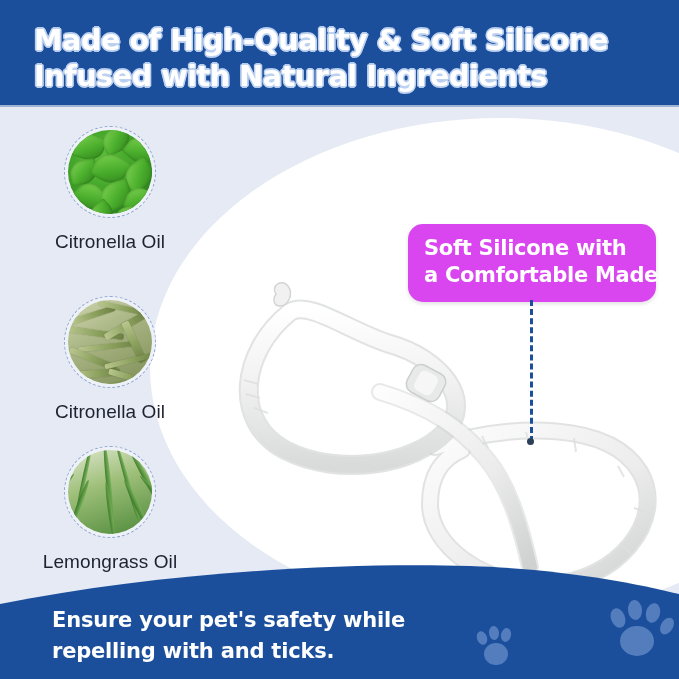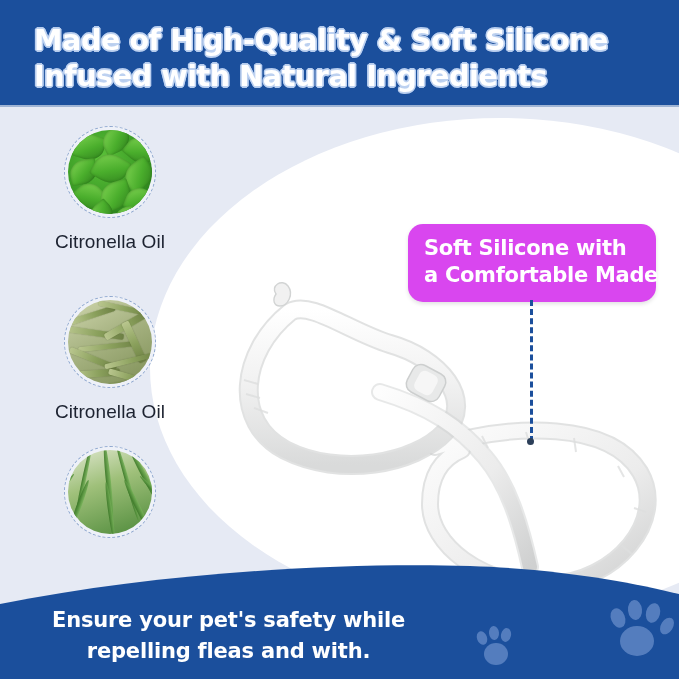--- a/index.html
+++ b/index.html
@@ -136,21 +136,20 @@
   }
 
   
   .collar { position:absolute; left:230px; top:272px; width:440px; height:340px; }
   .collar svg { display:block; }
 
   
   .banner {
     position:absolute; left:0; top:560px; width:679px; height:119px;
     overflow:hidden;
-    text-align:center;
   }
   .banner svg { position:absolute; left:0; top:0; }
   .banner-text {
     position:absolute; left:52px; top:45px;
     color:#ffffff;
     font-family:"DejaVu Sans", sans-serif;
     font-weight:bold;
     font-size:21px;
     line-height:31px;
     letter-spacing:-0.2px;
@@ -220,20 +219,21 @@
         <div class="blade" style="left:46px;top:-8px;width:4px;height:82px;transform:rotate(-16deg)"></div>
         <div class="blade" style="left:58px;top:-4px;width:5px;height:72px;transform:rotate(-28deg)"></div>
         <div class="blade" style="left:68px;top:0px;width:4px;height:66px;transform:rotate(-40deg)"></div>
         <div class="blade" style="left:4px;top:24px;width:4px;height:62px;transform:rotate(38deg)"></div>
         <div class="blade" style="left:18px;top:30px;width:5px;height:60px;transform:rotate(20deg)"></div>
         <div class="blade" style="left:36px;top:32px;width:4px;height:58px;transform:rotate(-8deg)"></div>
         <div class="blade" style="left:54px;top:30px;width:5px;height:60px;transform:rotate(-26deg)"></div>
         <div class="blade" style="left:70px;top:26px;width:4px;height:56px;transform:rotate(-44deg)"></div>
       </div>
     </div>
+    <div class="ing-label">Lemongrass Oil</div>
   </div>
 
   <div class="collar">
     <svg width="440" height="340" viewBox="0 0 440 340" aria-hidden="true">
       <defs>
         <linearGradient id="sil" x1="0" y1="0" x2="0" y2="1">
           <stop offset="0%" stop-color="#ffffff"></stop>
           <stop offset="45%" stop-color="#f2f2f2"></stop>
           <stop offset="100%" stop-color="#d9dada"></stop>
         </linearGradient>
@@ -298,17 +298,17 @@
       <g fill="#5f86c4" opacity=".85">
         <ellipse cx="618" cy="58" rx="7" ry="10" transform="rotate(-22 618 58)"></ellipse>
         <ellipse cx="635" cy="50" rx="7" ry="10" transform="rotate(-6 635 50)"></ellipse>
         <ellipse cx="653" cy="53" rx="7" ry="10" transform="rotate(14 653 53)"></ellipse>
         <ellipse cx="667" cy="66" rx="6" ry="9" transform="rotate(32 667 66)"></ellipse>
         <ellipse cx="637" cy="81" rx="17" ry="15"></ellipse>
       </g>
     </svg>
     <div class="banner-text">
       <div>Ensure your pet's safety while</div>
-      <div>repelling fleas and with.</div>
+      <div>repelling with and ticks.</div>
     </div>
   </div>
 
 </div>
 
 </body></html>

